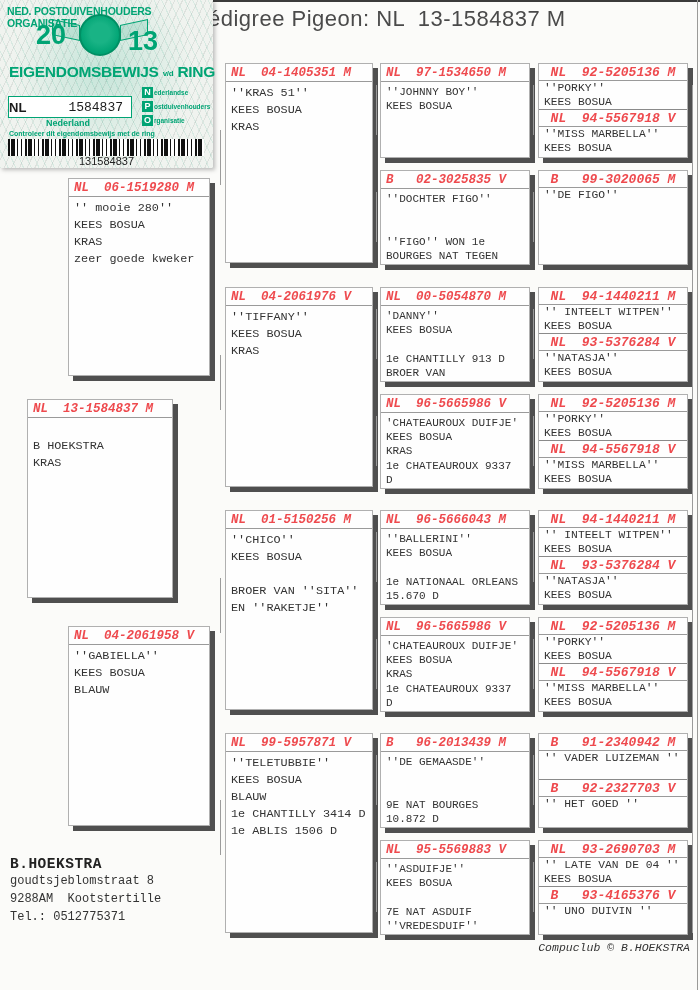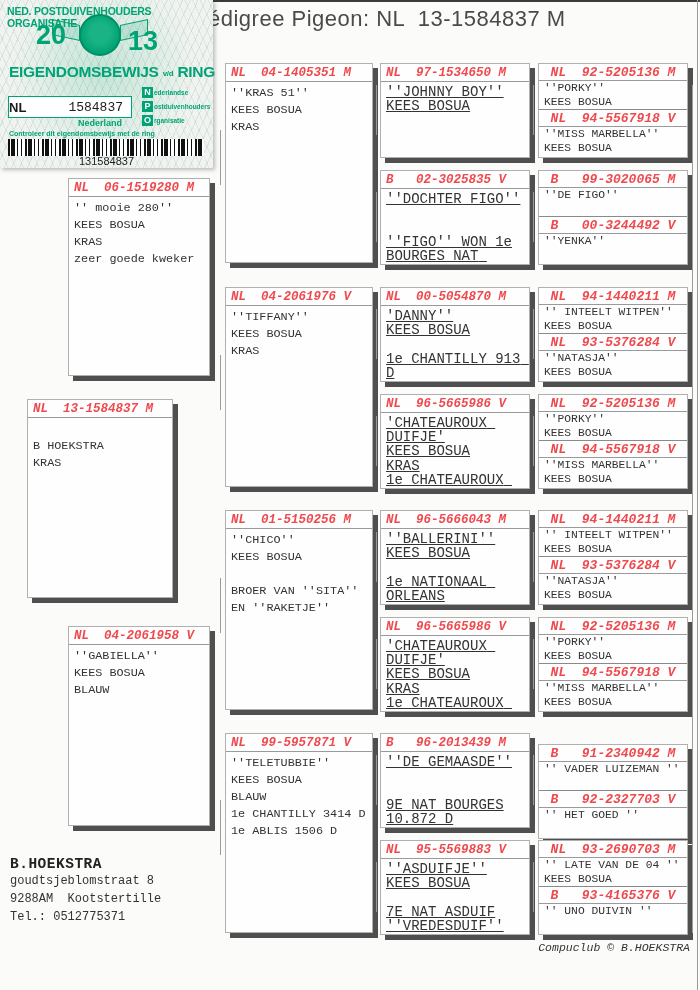--- a/index.html
+++ b/index.html
@@ -33,21 +33,21 @@
   .card .doc-title{position:absolute;left:9px;top:63px;font-family:"Liberation Sans",sans-serif;
                    font-weight:bold;font-size:15.5px;color:#00a474;letter-spacing:-.3px;white-space:nowrap;}
   .doc-title .mid{font-size:8px;vertical-align:1px;}
   .ringbox{position:absolute;left:8px;top:96px;width:122px;height:20px;background:#fff;
            border:1.5px solid #00a474;display:flex;align-items:center;}
   .ringbox .cc{font-family:"Liberation Sans",sans-serif;font-weight:bold;font-size:13px;color:#1c1c1c;
                }
   .ringbox .num{font-family:Liberation Mono, monospace;font-size:13px;color:#1c1c1c;margin-left:auto;
                 padding-right:8px;}
   .nederland{position:absolute;left:46px;top:118px;font-family:"Liberation Sans",sans-serif;
-             font-weight:bold;font-size:9px;color:#00a474;margin-left:32px;}
+             font-weight:bold;font-size:9px;color:#00a474;}
   .npo{position:absolute;left:142px;top:87px;}
   .npo-row{display:flex;align-items:center;margin-bottom:3px;}
   .npo-sq{width:11px;height:11px;background:#00a474;color:#fff;font-family:"Liberation Sans",sans-serif;
           font-weight:bold;font-size:9px;text-align:center;line-height:11px;}
   .npo-word{font-family:"Liberation Sans",sans-serif;font-weight:bold;font-size:6.5px;color:#00a474;
             margin-left:1px;}
   .check-note{position:absolute;left:9px;top:130px;font-family:"Liberation Sans",sans-serif;
               font-weight:bold;font-size:7px;color:#00a474;}
   .barcode{position:absolute;left:8px;top:139px;width:196px;height:17px;background:
      repeating-linear-gradient(90deg,#111 0 2px,#fff 2px 3px,#111 3px 7px,#fff 7px 9px,
@@ -55,21 +55,21 @@
   .barcode-num{position:absolute;left:0;top:155px;width:213px;text-align:center;
                font-family:"Liberation Sans",sans-serif;font-size:11px;color:#222;}
 
   
   .pbox{position:absolute;background:#fefefe;border:1px solid #b0b0b0;
         box-shadow:5px 5px 0 0 #4f4f4f;overflow:hidden;}
   .tabline{position:absolute;width:1px;background:#9b9b9b;}
   .ring{font-size:12.5px;font-weight:bold;font-style:italic;color:#ee4a4e;
         padding:2px 5px 1px 5px;border-bottom:1px solid #9a9a9a;white-space:pre;}
   .body{font-size:11.8px;color:#333;padding:3px 5px;white-space:pre-wrap;line-height:17px;}
-  .body.mid{line-height:14.2px;font-size:14px;text-decoration:underline;}
+  .body.mid{line-height:14.2px;font-size:11px;}
   .g4sub{height:45px;overflow:hidden;}
   .g4sub.second{border-top:1px solid #8a8a8a;}
   .g4sub .ring{padding:1px 5px 0 5px;font-size:13px;text-align:center;}
   .g4sub .body{padding:1px 5px;line-height:13.5px;font-size:11.3px;}
 
   .owner{position:absolute;left:10px;top:856px;}
   .owner .nm{font-size:14.5px;font-weight:bold;color:#222;letter-spacing:.5px;}
   .owner .ln{font-size:12px;color:#333;line-height:18px;white-space:pre-wrap;}
   .credit{position:absolute;left:480px;top:941px;width:210px;text-align:right;
           font-size:11.5px;font-style:italic;color:#333;white-space:pre;}
@@ -236,24 +236,20 @@
       <div class="ring">NL  94-5567918 V</div>
       <div class="body">''MISS MARBELLA''
 KEES BOSUA</div>
     </div>
   </div>
   <div class="pbox" style="left:538px;top:170px;width:148px;height:93px;">
     <div class="g4sub">
       <div class="ring">B   99-3020065 M</div>
       <div class="body">''DE FIGO''</div>
     </div>
-    <div class="g4sub second">
-      <div class="ring">B   00-3244492 V</div>
-      <div class="body">''YENKA''</div>
-    </div>
   </div>
   <div class="pbox" style="left:538px;top:287px;width:148px;height:93px;">
     <div class="g4sub">
       <div class="ring">NL  94-1440211 M</div>
       <div class="body">'' INTEELT WITPEN''
 KEES BOSUA</div>
     </div>
     <div class="g4sub second">
       <div class="ring">NL  93-5376284 V</div>
       <div class="body">''NATASJA''
@@ -289,21 +285,21 @@
       <div class="ring">NL  92-5205136 M</div>
       <div class="body">''PORKY''
 KEES BOSUA</div>
     </div>
     <div class="g4sub second">
       <div class="ring">NL  94-5567918 V</div>
       <div class="body">''MISS MARBELLA''
 KEES BOSUA</div>
     </div>
   </div>
-  <div class="pbox" style="left:538px;top:733px;width:148px;height:93px;margin-top:11px;">
+  <div class="pbox" style="left:538px;top:733px;width:148px;height:93px;">
     <div class="g4sub">
       <div class="ring">B   91-2340942 M</div>
       <div class="body">'' VADER LUIZEMAN ''</div>
     </div>
     <div class="g4sub second">
       <div class="ring">B   92-2327703 V</div>
       <div class="body">'' HET GOED ''</div>
     </div>
   </div>
   <div class="pbox" style="left:538px;top:840px;width:148px;height:93px;">

